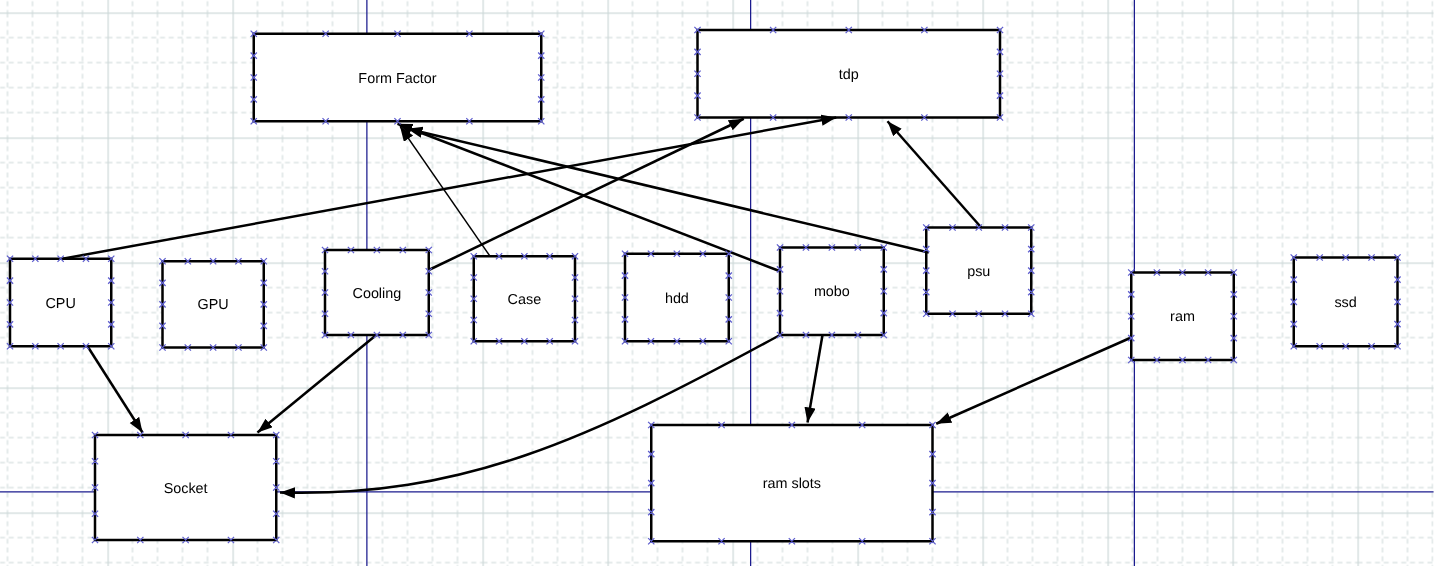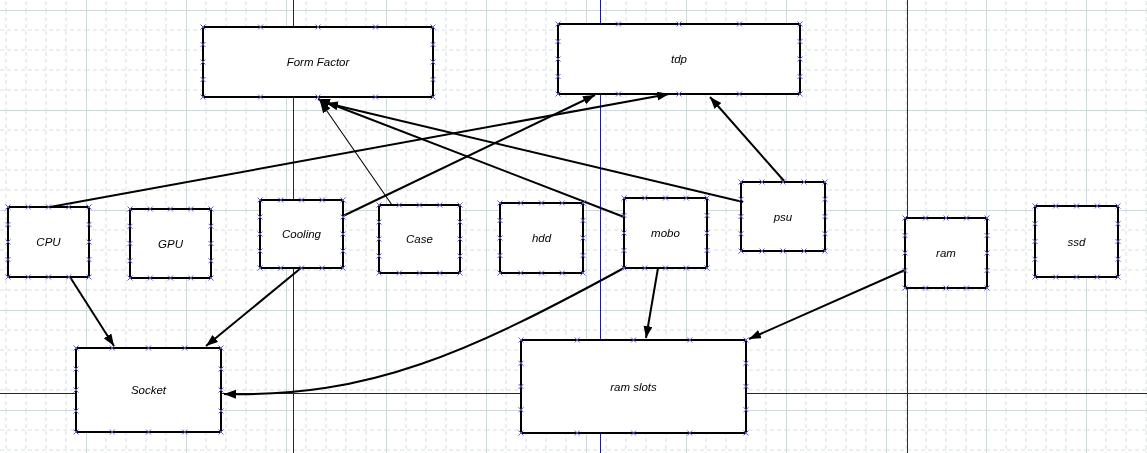--- a/index.html
+++ b/index.html
@@ -1,21 +1,20 @@
 <!DOCTYPE html>
 <html><head>
 <meta charset="utf-8">
 <style>
   html,body{margin:0;padding:0;background:#fff;}
   .canvas-wrap{
     position:relative;
     width:1147px;height:453px;
     overflow:hidden;
     font-family:"Liberation Sans", sans-serif;
-    font-style:italic;
   }
   svg{display:block;}
   .node-rect{fill:#ffffff;stroke:#000000;stroke-width:2px;}
   .node-label{
     font-family:"Liberation Sans", sans-serif;
     font-size:11.5px;fill:#000000;
     text-anchor:middle;
   }
   .edge{fill:none;stroke:#000000;stroke-width:2px;}
   .edge.thin{stroke-width:1.1px;}

